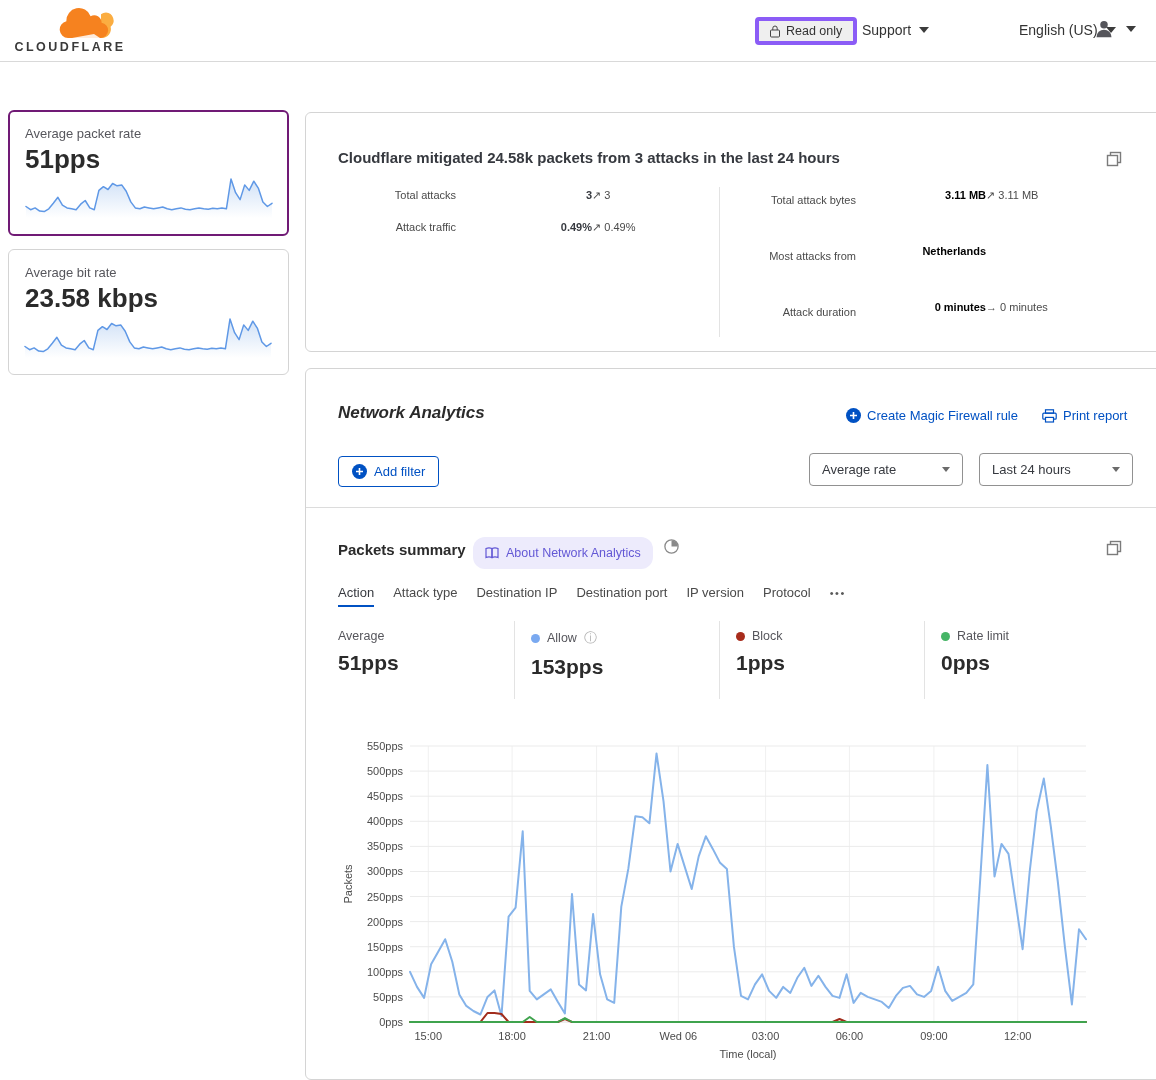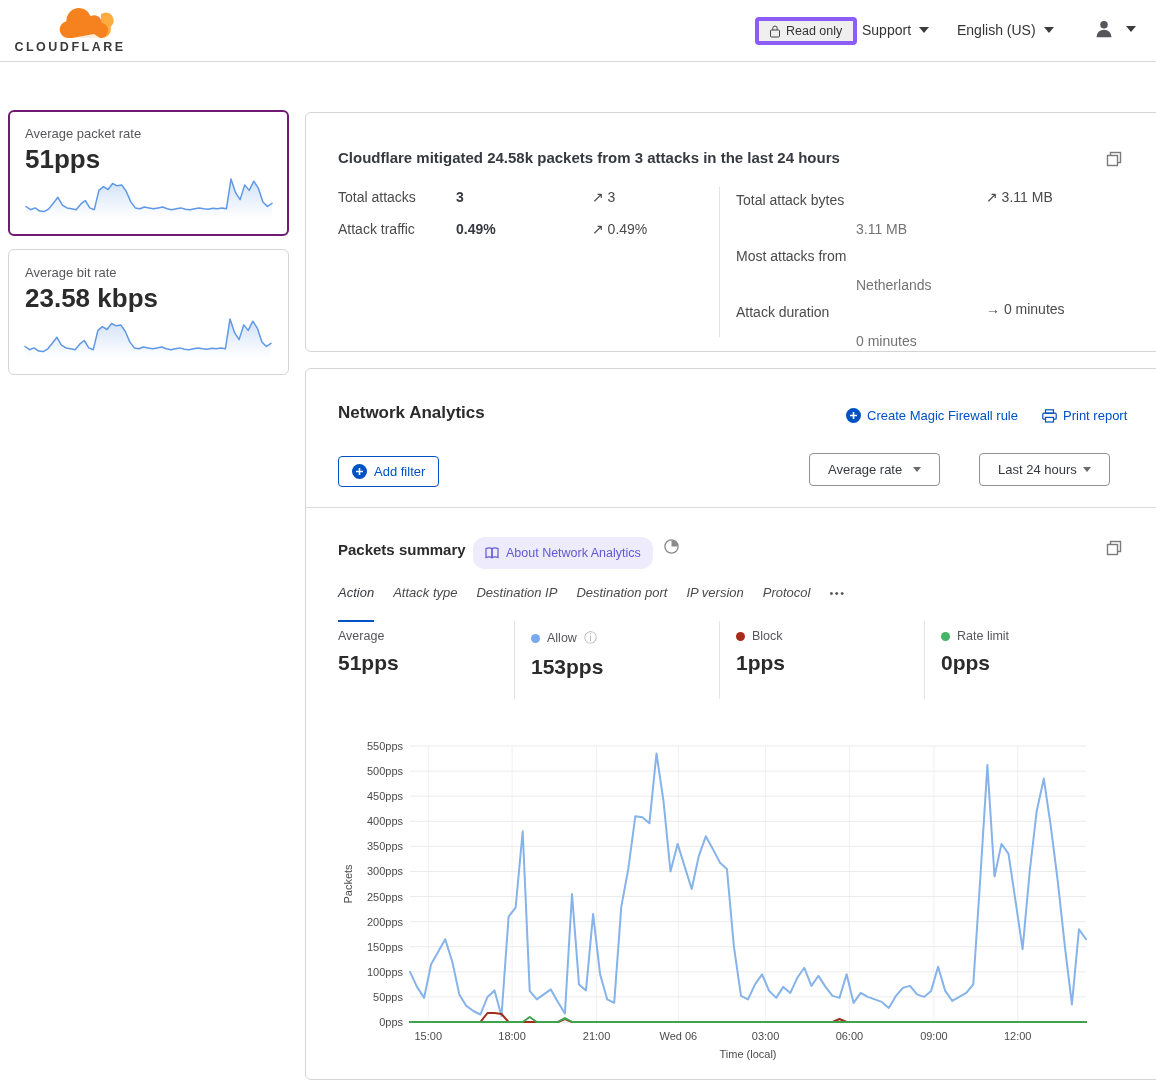--- a/index.html
+++ b/index.html
@@ -30,53 +30,53 @@
   .metric-value { font-size:26px; font-weight:600; color:#2b2b2b; margin-top:3px; }
   .metric-spark { position:absolute; left:14px; bottom:8px; }
 
   
   .summary-card { position:absolute; left:305px; top:112px; width:860px; height:240px;
     background:#fff; border:1px solid #d4d4d4; border-radius:6px; }
   .summary-title { position:absolute; left:32px; top:36px; font-size:15px; font-weight:bold; color:#36393f; }
   .icon-copy { position:absolute; cursor:pointer; }
   .vdivider { position:absolute; left:413px; top:74px; width:1px; height:150px; background:#e3e3e3; }
   .rows { position:absolute; display:flex; flex-direction:column; }
-  .srow { display:flex; align-items:flex-start; font-size:14px; color:#4a4a4a; }
+  .srow { display:flex; align-items:flex-start; font-size:11px; color:#4a4a4a;text-align:right; }
   .rows-left .srow { height:32px; }
   .rows-left .slabel { width:118px; }
   .rows-left .svalue { width:136px; font-weight:bold; color:#36393f; }
   .rows-right .srow { min-height:56px; }
   .rows-right .srow:last-child { min-height:30px; }
   .rows-right .slabel { width:120px; line-height:22px; }
-  .rows-right .svalue { width:130px; font-weight:normal; color:#737373;margin-top:32px; }
+  .rows-right .svalue { width:130px; font-weight:bold; color:#000000; }
   .strend { color:#4a4a4a; }
 
   
   .na-card { position:absolute; left:305px; top:368px; width:860px; height:712px;
     background:#fff; border:1px solid #d4d4d4; border-radius:6px; }
-  .na-title { position:absolute; left:32px; top:34px; font-size:17px; font-weight:bold; color:#2b2b2b; }
+  .na-title { position:absolute; left:32px; top:34px; font-size:17px; font-weight:bold; color:#2b2b2b;font-style:italic; }
   .blue-link { position:absolute; display:flex; align-items:center; gap:6px;
     font-size:13px; color:#0051c3; cursor:pointer; }
   .add-filter { position:absolute; left:32px; top:87px; height:31px; display:inline-flex;
     align-items:center; gap:7px; padding:0 13px; background:#fff; border:1px solid #0051c3;
     border-radius:4px; color:#0051c3; font-size:13px; cursor:pointer; }
-  .select { position:absolute; top:84px; width:131px; height:33px; display:flex;
-    align-items:center; justify-content:space-between; padding:0 18px; background:#fff;
+  .select { position:absolute; top:84px; width:154px; height:33px; display:flex;
+    align-items:center; justify-content:space-between; padding:0 12px; background:#fff;
     border:1px solid #919191; border-radius:4px; font-size:13px; color:#36393f; cursor:pointer; }
   .select .caret { border-top-color:#6b6b6b; border-left-width:4px; border-right-width:4px; border-top-width:5px; }
   .hdivider { position:absolute; left:0; top:138px; width:860px; height:1px; background:#dcdcdc; }
 
   
   .ps-title { position:absolute; left:32px; top:172px; font-size:15px; font-weight:bold; color:#2b2b2b; }
   .ps-badge { position:absolute; left:167px; top:168px; height:24px; display:flex; align-items:center;
     gap:7px; padding:16px 12px; background:#edebfc; border-radius:12px; color:#6358d5;
     font-size:12.5px; cursor:pointer; }
   .icon-clock { position:absolute; left:358px; top:170px; cursor:pointer; }
   .tabs { position:absolute; left:32px; top:216px; display:flex; gap:19px; font-size:13px; color:#4a4a4a; }
-  .tab { cursor:pointer; position:relative; padding-bottom:22px;font-style:italic; }
+  .tab { cursor:pointer; position:relative; padding-bottom:7px; }
   .tab.active { color:#36393f; }
   .tab.active::after { content:""; position:absolute; left:0; right:0; bottom:0; height:2px; background:#0051c3; }
   .tab-more { cursor:pointer; color:#595959; font-size:11px; letter-spacing:1.5px; padding-top:2px; }
   .stats { position:absolute; left:0; top:252px; width:860px; height:78px; display:flex; }
   .stat { padding:8px 0 0 16px; }
   .stat:first-child { padding-left:32px; }
   .stat + .stat { border-left:1px solid #e3e3e3; }
   .stat-head { display:flex; align-items:center; gap:7px; font-size:12.5px; color:#56565c; }
   .dot { width:9px; height:9px; border-radius:50%; display:inline-block; }
   .info-i { color:#b3b3b3; font-size:13px; cursor:pointer; }
@@ -103,21 +103,21 @@
       <path d="M2.8 5 V3.2 a2.2 2.2 0 0 1 4.4 0 V5" fill="none" stroke="#444" stroke-width="1"></path>
     </svg>
     <span>Read only</span>
   </div>
 
   <div class="hmenu" style="left:862px;">
     <span>Support</span>
     <span class="caret"></span>
   </div>
 
-  <div class="hmenu" style="left:957px;">
+  <div class="hmenu" style="left:1019px;">
     <span>English (US)</span>
     <span class="caret"></span>
   </div>
 
   <div class="usermenu">
     <svg width="20" height="20" viewBox="0 0 16 16">
       <circle cx="8" cy="4.6" r="3" fill="#55555b"></circle>
       <path d="M2 14.5 a6 6 0 0 1 12 0 Z" fill="#55555b"></path>
     </svg>
     <span class="caret"></span>

